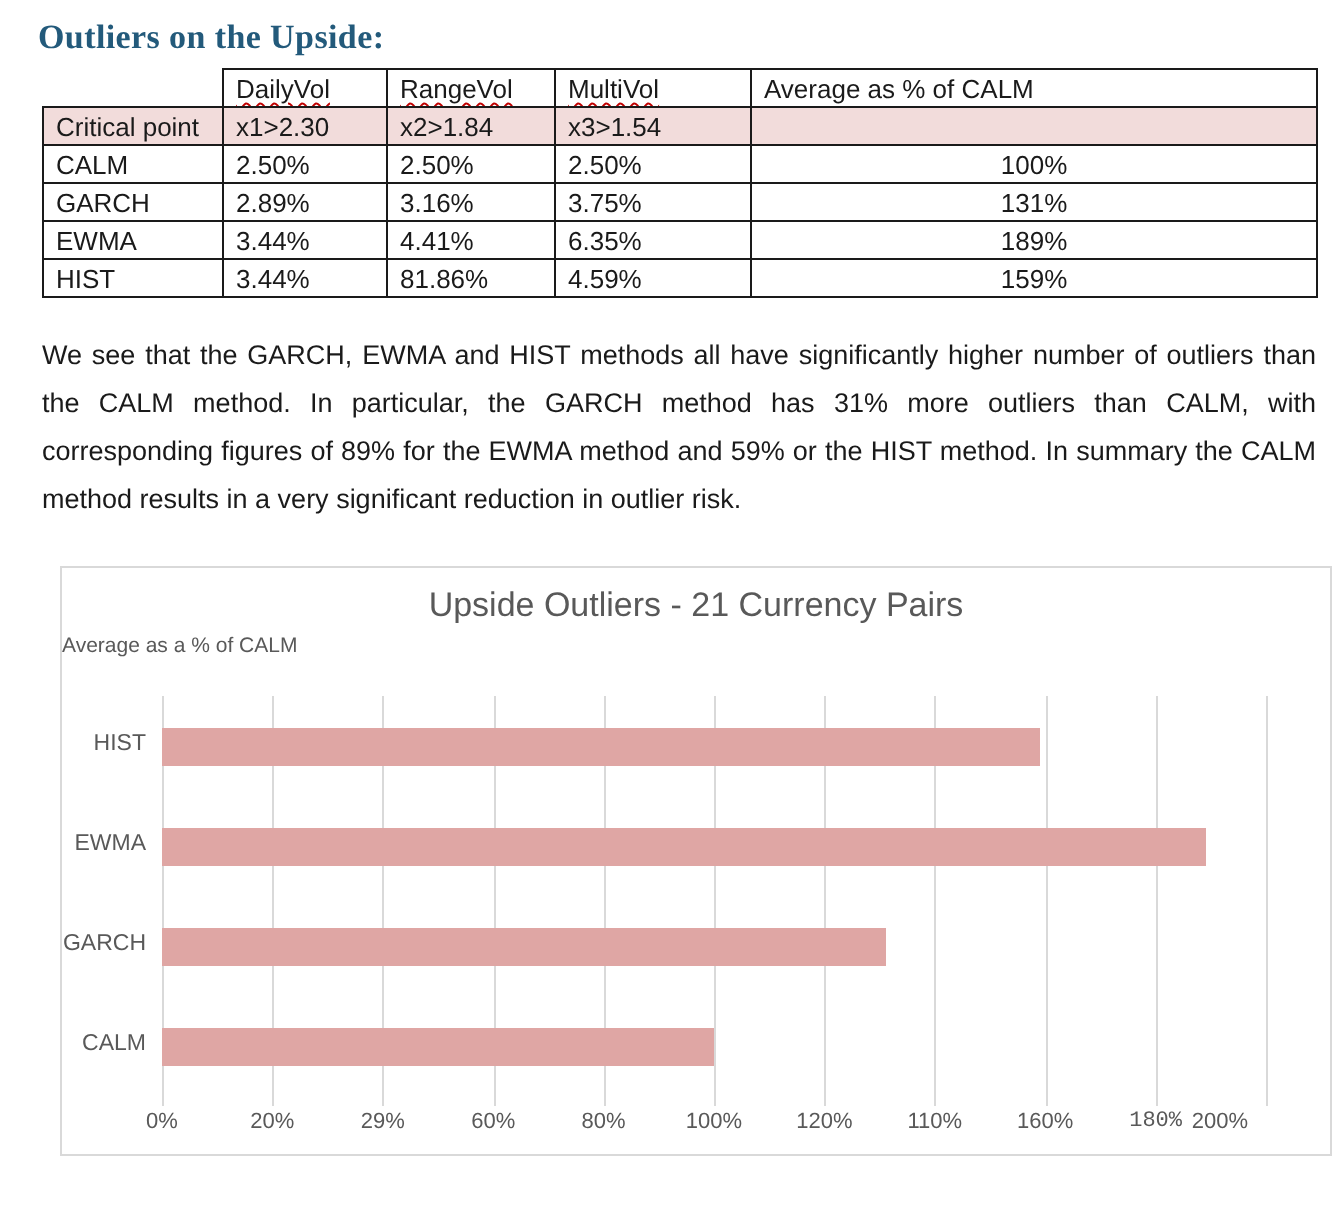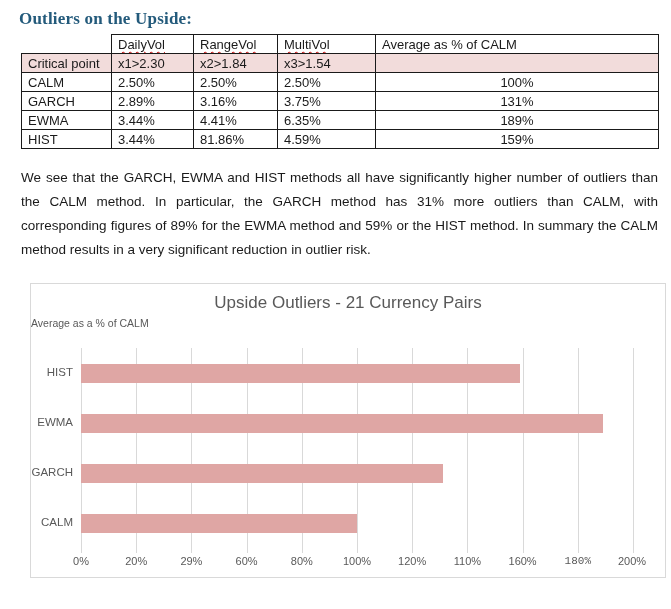--- a/index.html
+++ b/index.html
@@ -206,17 +206,17 @@
         <div class="x-label" style="left: 25px;">0%</div>
         <div class="x-label" style="left: 80.2px;">20%</div>
         <div class="x-label" style="left: 135.4px;">29%</div>
         <div class="x-label" style="left: 190.6px;">60%</div>
         <div class="x-label" style="left: 245.8px;">80%</div>
         <div class="x-label" style="left: 301px;">100%</div>
         <div class="x-label" style="left: 356.2px;">120%</div>
         <div class="x-label" style="left: 411.4px;">110%</div>
         <div class="x-label" style="left: 466.6px;">160%</div>
         <div class="x-label" style="left: 521.8px; font-family: Liberation Mono, monospace;">180%</div>
-        <div class="x-label" style="left: 576px;">200%</div>
+        <div class="x-label" style="left: 554px;">200%</div>
       </div>
   </div>
 
 </div>
 
 </body></html>

